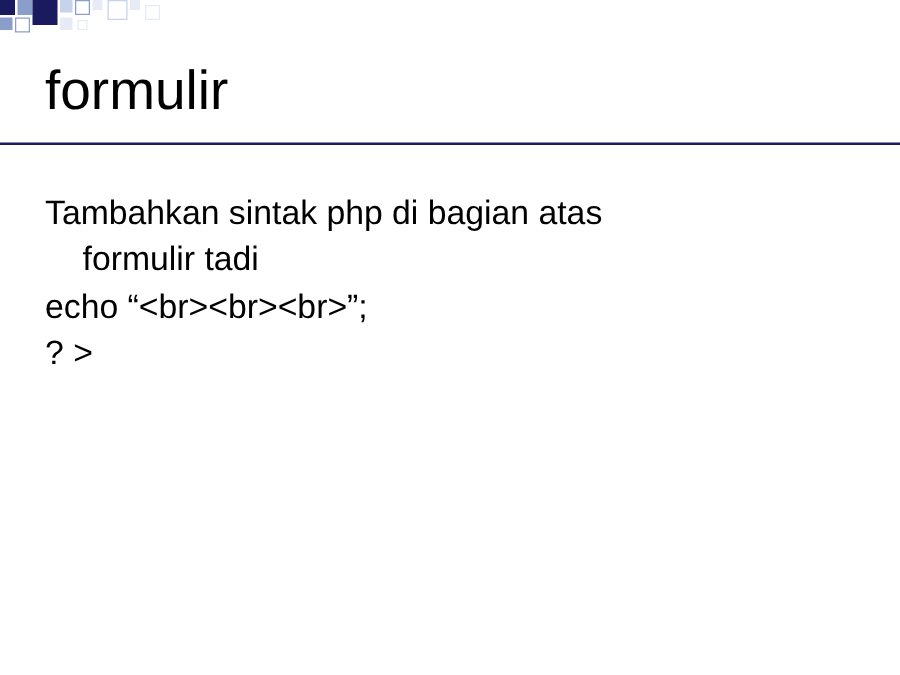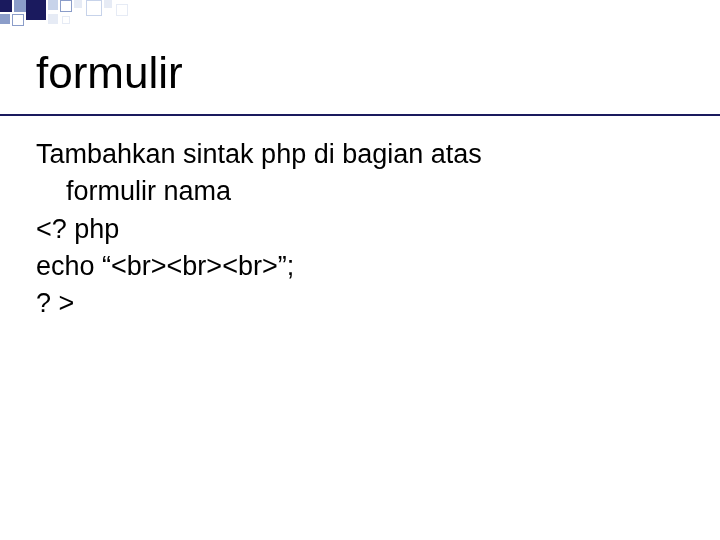--- a/index.html
+++ b/index.html
@@ -41,21 +41,21 @@
   .divider {
     position: absolute;
     top: 114px;
     left: 0;
     width: 720px;
     height: 2px;
     background: #1a1a5e;
   }
   .body {
     position: absolute;
-    top: 136px;
+    top: 152px;
     left: 36px;
     right: 36px;
     font-size: 27px;
     line-height: 1.38;
     color: #000000;
   }
   .indent {
     margin-left: 30px;
   }
   .codeblock {
@@ -84,19 +84,18 @@
     <span class="sq" style="left:48px; top:14px; width:10px; height:10px; background:#e6ebf5;"></span>
     <span class="sq" style="left:62px; top:16px; width:8px; height:8px; background:#ffffff; border:1px solid #e6ebf5;"></span>
   </div>
 
   <div class="title">formulir</div>
 
   <div class="divider"></div>
 
   <div class="body">
     <div>Tambahkan sintak php di bagian atas</div>
-    <div class="indent">formulir nama</div>
-    <div class="codeblock">&lt;? php</div>
+    <div class="indent">formulir tadi</div>
     <div class="codeblock">echo “&lt;br&gt;&lt;br&gt;&lt;br&gt;”;</div>
     <div class="codeblock">? &gt;</div>
   </div>
 
 </div>
 
 </body></html>

